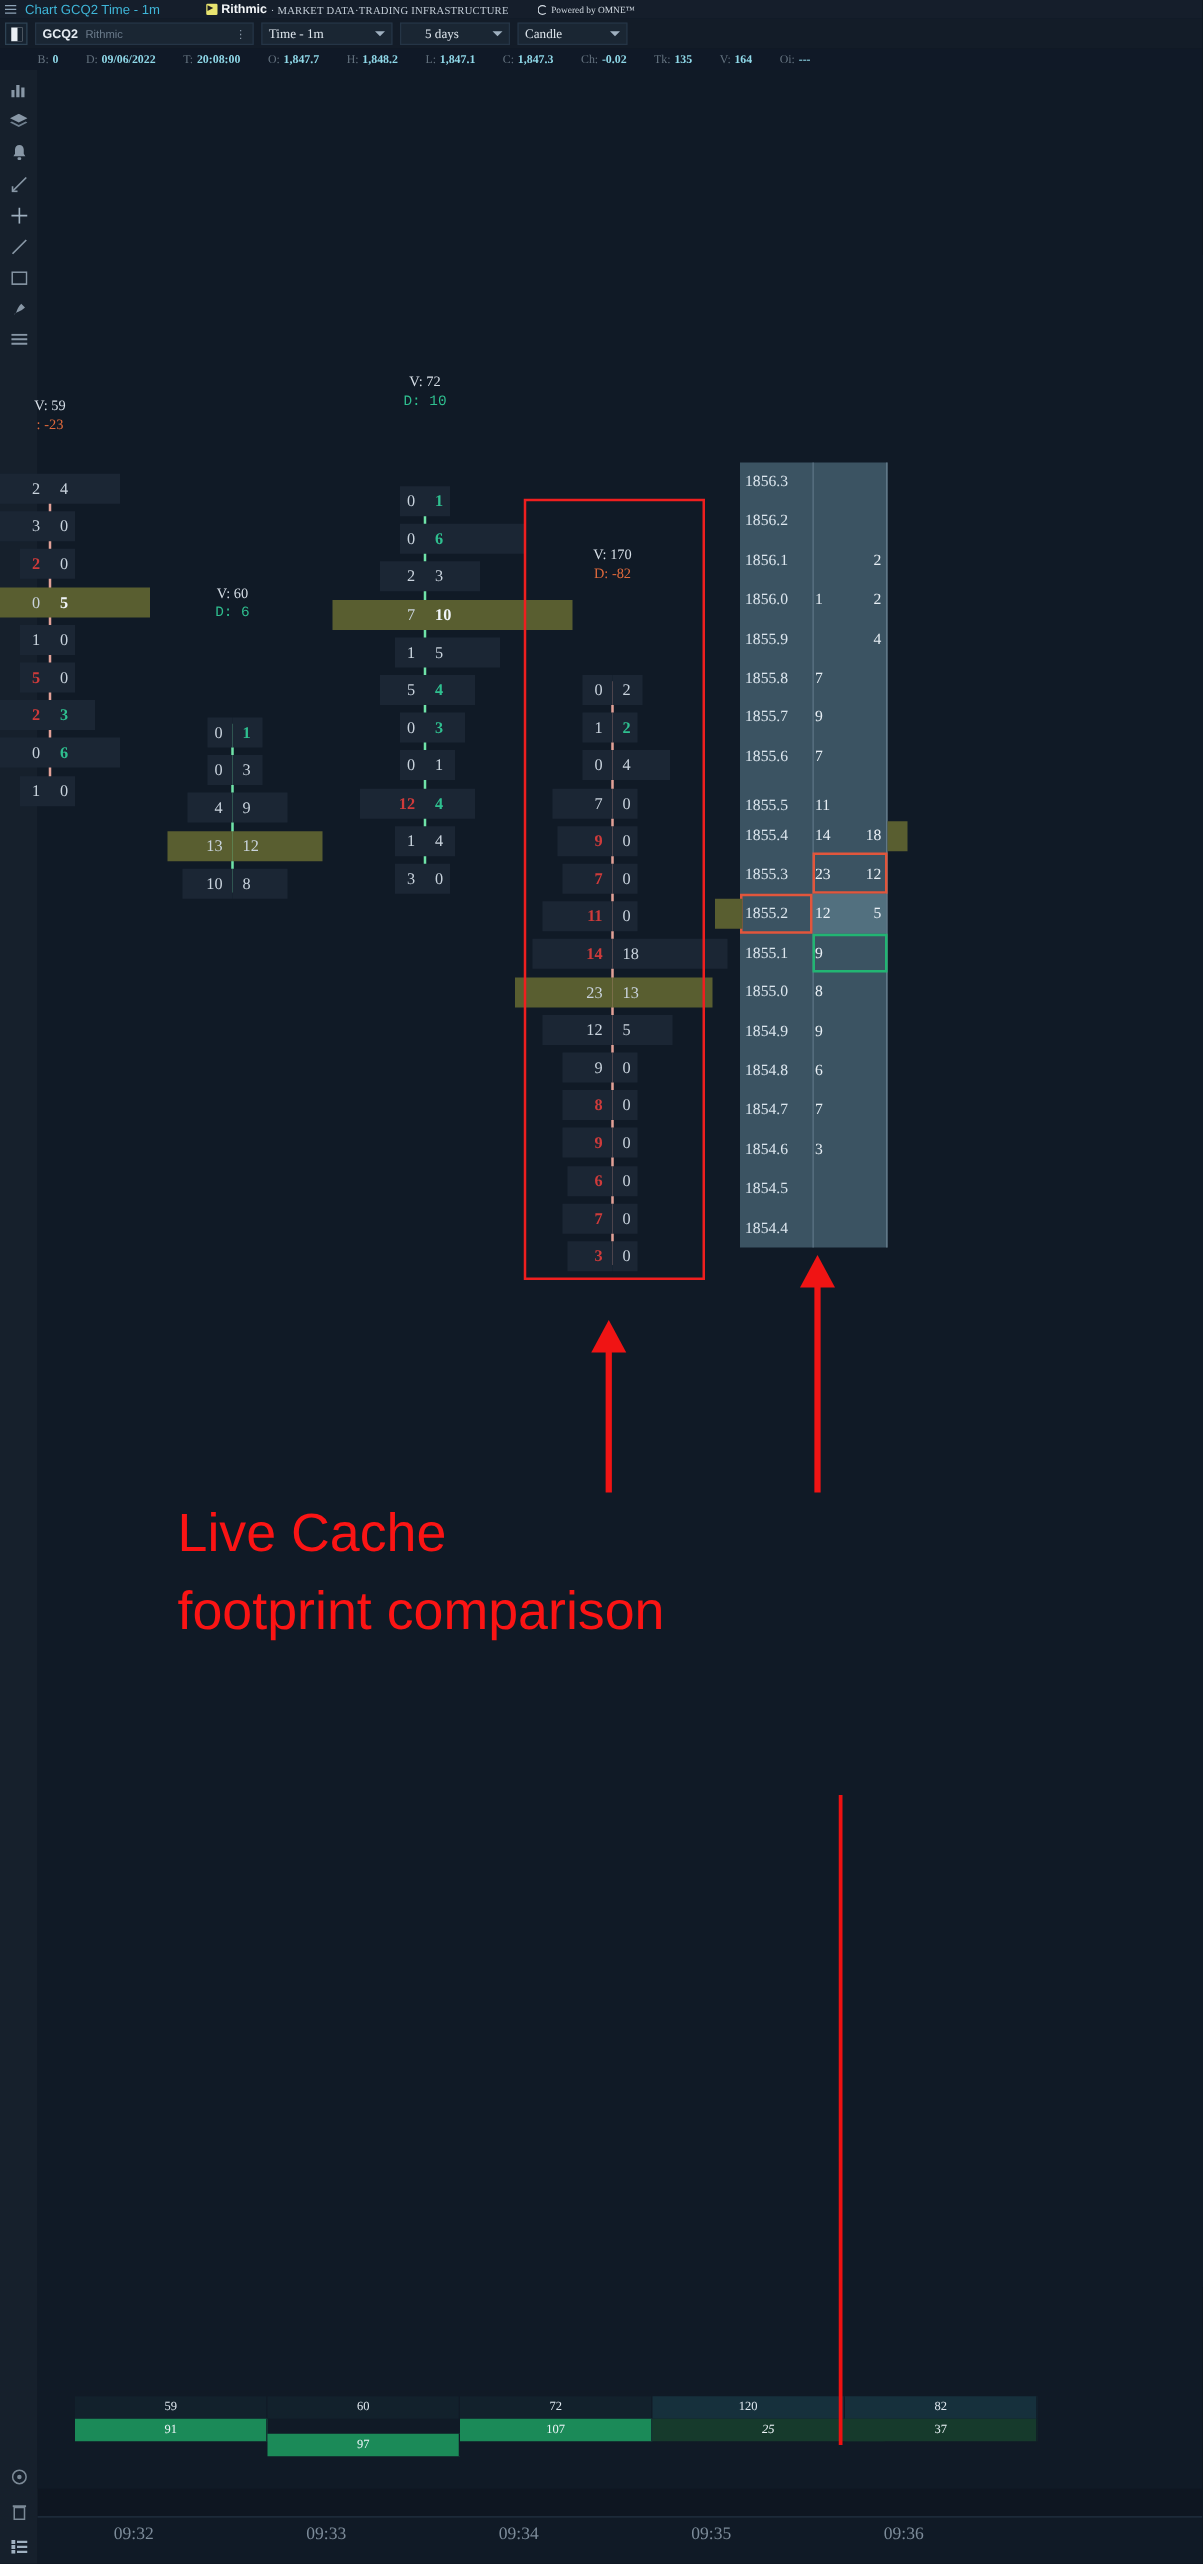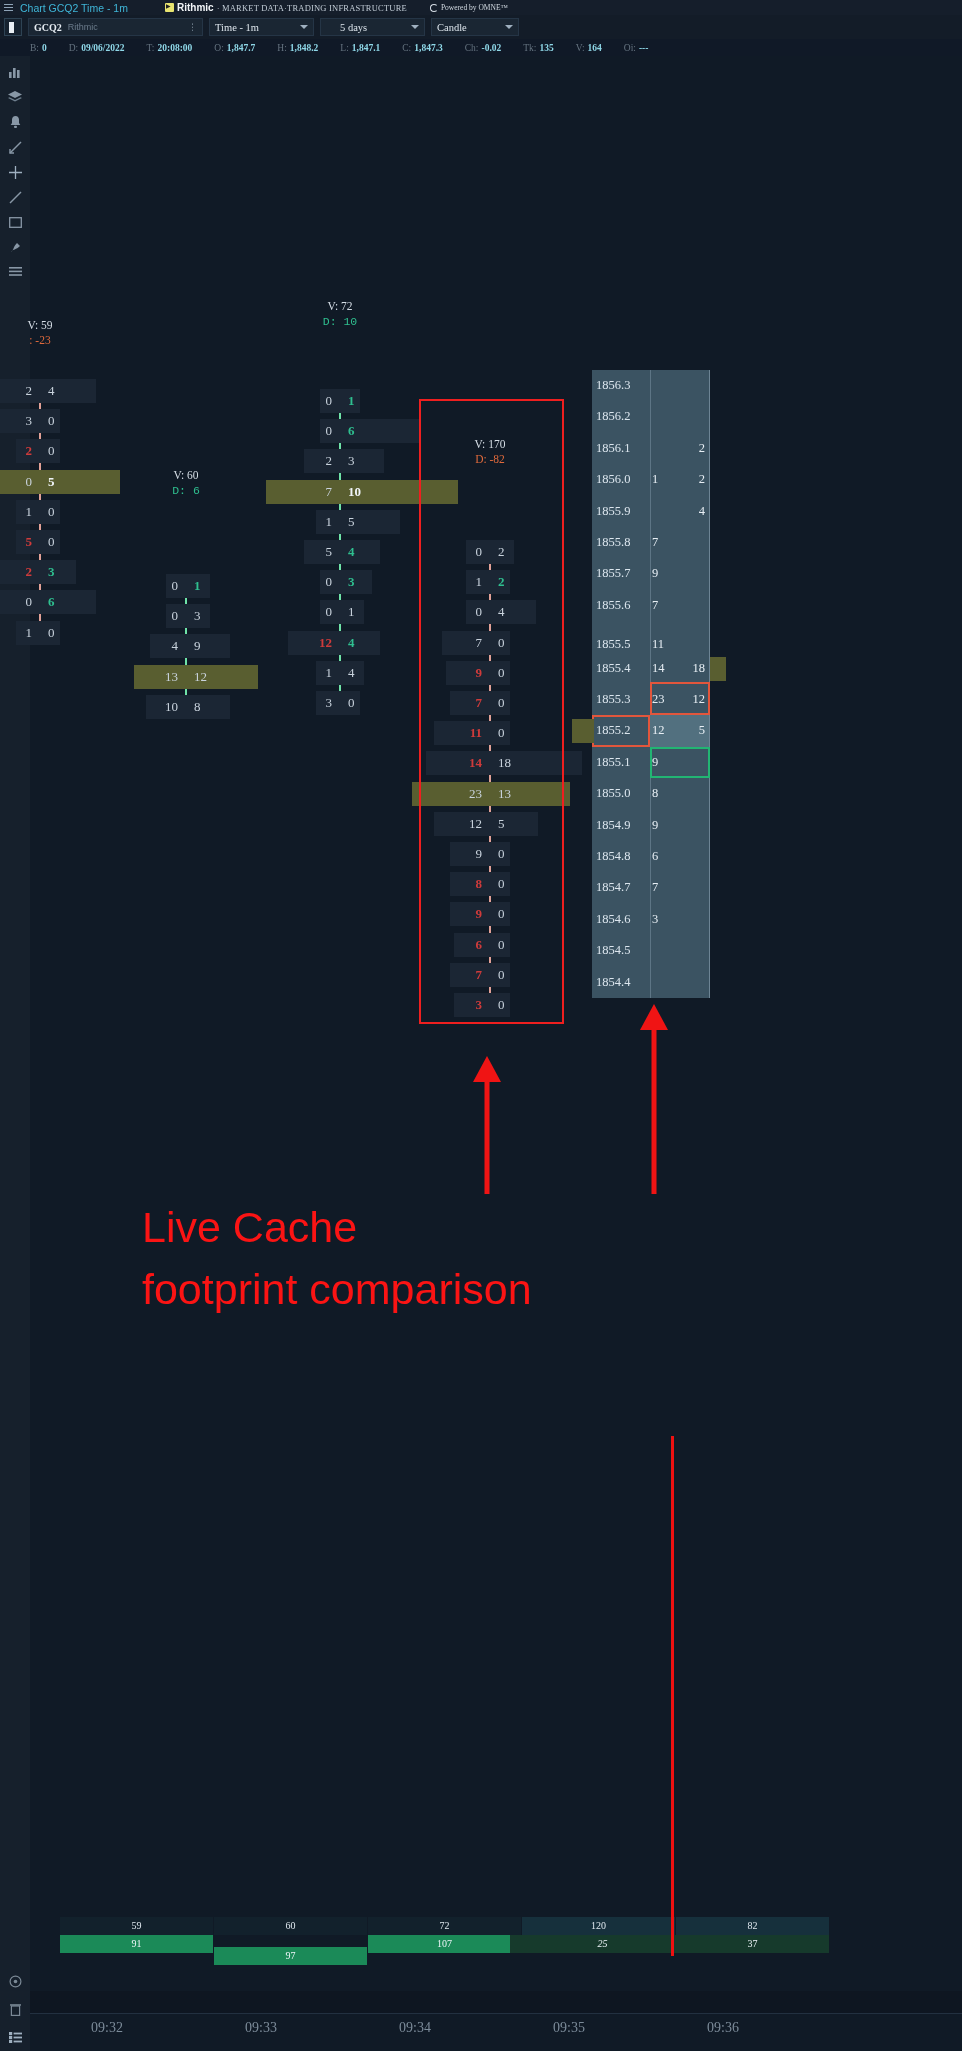--- a/index.html
+++ b/index.html
@@ -39,31 +39,31 @@
   .tb-icon-btn{
     width:18px;height:18px;border:1px solid #2e4354;background:#16222f;
     display:flex;align-items:center;justify-content:center;flex:none;
   }
   .tb-icon-btn .halfsq{ width:9px;height:11px;background:#e9eef3;position:relative; }
   .tb-icon-btn .halfsq::after{ content:""; position:absolute; right:0; top:0; width:4px; height:11px; background:#16222f; }
   .sym-field{
     width:175px;height:18px;background:#1a2633;border:1px solid #253546;
     display:flex;align-items:center;padding:0 5px;gap:6px;
   }
-  .sym-name{ color:#e6ecf2; font-size:10px; font-weight:bold; font-family:Liberation Serif, serif; }
+  .sym-name{ color:#e6ecf2; font-size:10px; font-weight:bold; font-family:Liberation Sans, sans-serif; }
   .sym-src{ color:#6b7b8b; font-size:9px; font-family:"Liberation Sans",sans-serif; }
   .sym-dots{ margin-left:auto; color:#8a9aa9; font-size:9px; letter-spacing:0; line-height:7px; }
   .combo{
     height:18px;background:#1a2633;border:1px solid #253546;
     display:flex;align-items:center;justify-content:space-between;padding:0 5px;
     font-size:10.5px;color:#dde5ec;font-family:"Liberation Serif",serif;
   }
   .combo .chev{ width:0;height:0;border-left:4px solid transparent;border-right:4px solid transparent;border-top:4px solid #9fb0c0; margin-left:8px;}
   #combo-interval{ width:105px; }
-  #combo-range{ width:105px;padding-left:19px; }
+  #combo-range{ width:88px;padding-left:19px; }
   #combo-type{ width:88px; }
 
   
   #ohlc{
     position:absolute; left:0; top:39px; width:962px; height:17px;
     background:#101927; display:flex; align-items:center; gap:0; padding-left:30px;
     font-size:9.5px; font-family:"Liberation Serif",serif; white-space:nowrap;
   }
   .ohlc-item{ display:flex; gap:3px; margin-right:22px; }
   .ohlc-k{ color:#64727f; }
@@ -665,21 +665,21 @@
 footprint comparison</div>
 
   <div id="volpane">
       <div class="vol-cell lo" style="left: 0px; width: 154px;">59</div>
       <div class="del-cell" style="left: 0px; width: 154px;">91</div>
       <div class="vol-cell lo" style="left: 154px; width: 154px;">60</div>
       <div class="del-cell" style="left: 154px; width: 154px; margin-top: 12px;">97</div>
       <div class="vol-cell lo" style="left: 308px; width: 154px;">72</div>
       <div class="del-cell" style="left: 308px; width: 154px;">107</div>
       <div class="vol-cell" style="left: 462px; width: 154px;">120</div>
-      <div class="del-cell dim" style="left: 450px; width: 186px; font-style: italic;">25</div>
+      <div class="del-cell dim" style="left: 462px; width: 186px; font-style: italic;">25</div>
       <div class="vol-cell" style="left: 616px; width: 154px;">82</div>
       <div class="del-cell dim" style="left: 616px; width: 154px;">37</div>
     </div>
   <div id="redline" style="left: 641px; top: 1380px; height: 520px;"></div>
 <div class="poc-tab" style="left: 542px; top: 663.4px; width: 22px;"></div>
     <div class="poc-tab" style="left: 680px; top: 600.6px; width: 16px;"></div>
   </div>
 
 <div id="timeaxis">
     <div class="time-lbl" style="left: 0px; width: 154px;">09:32</div>

